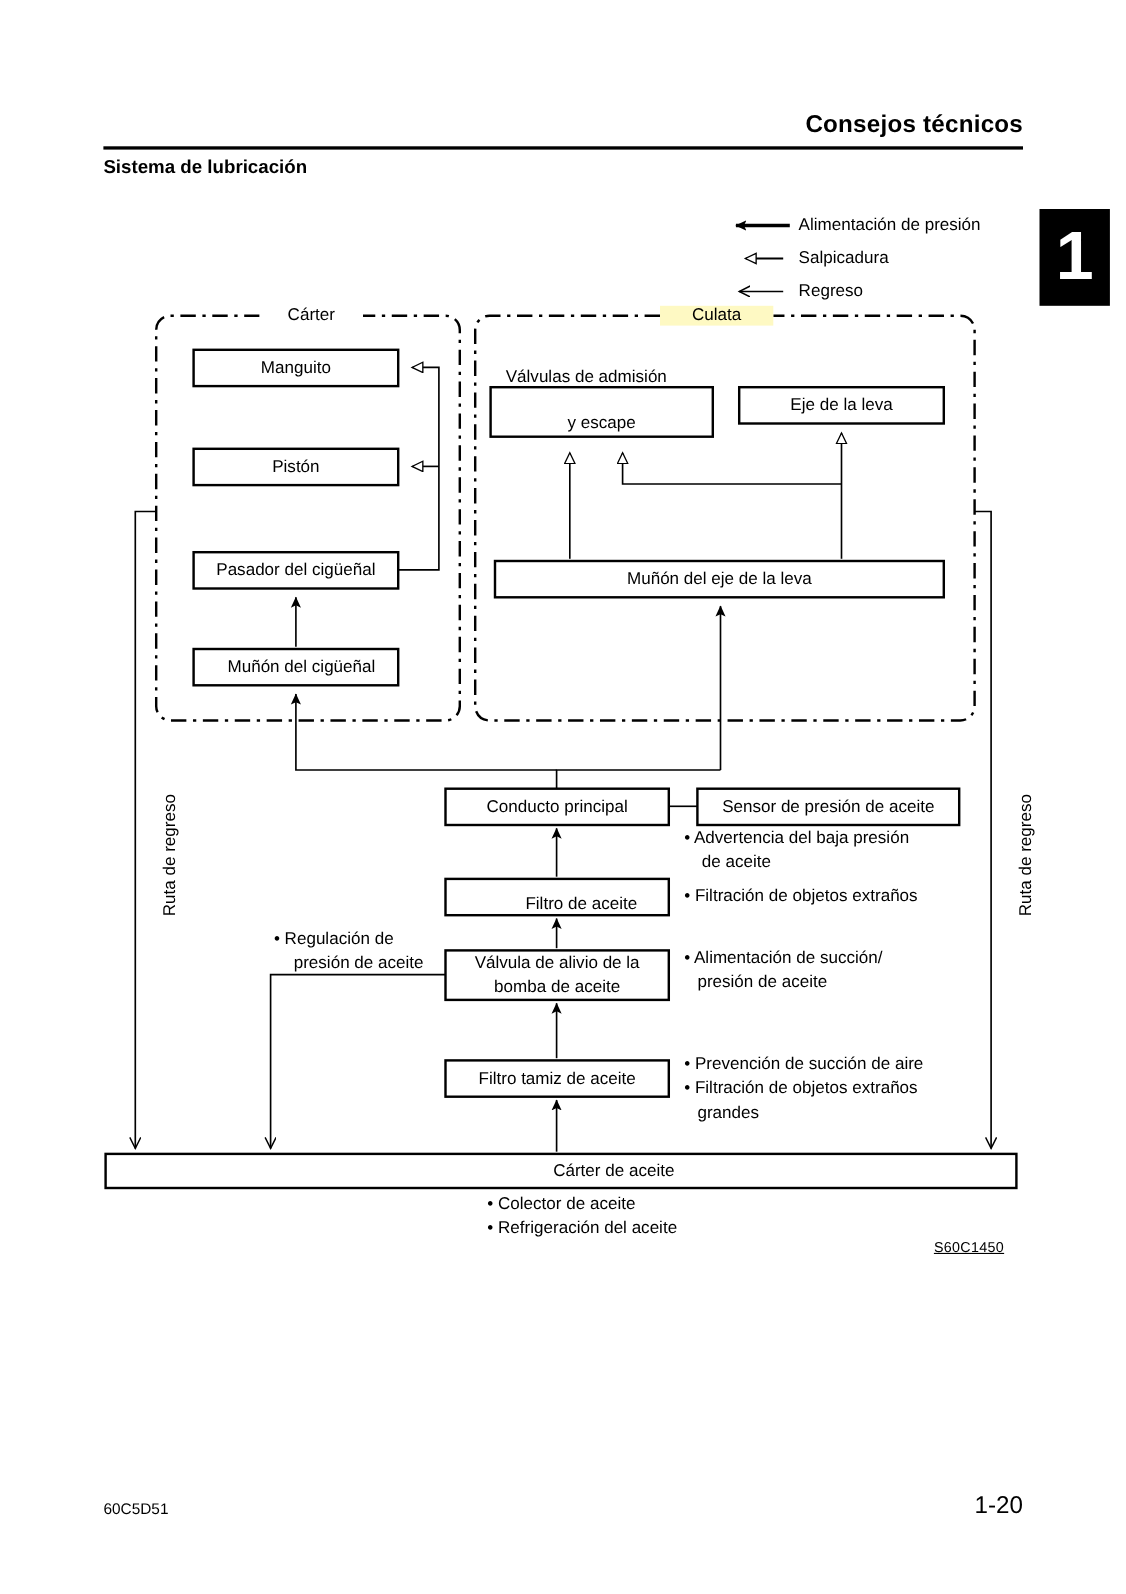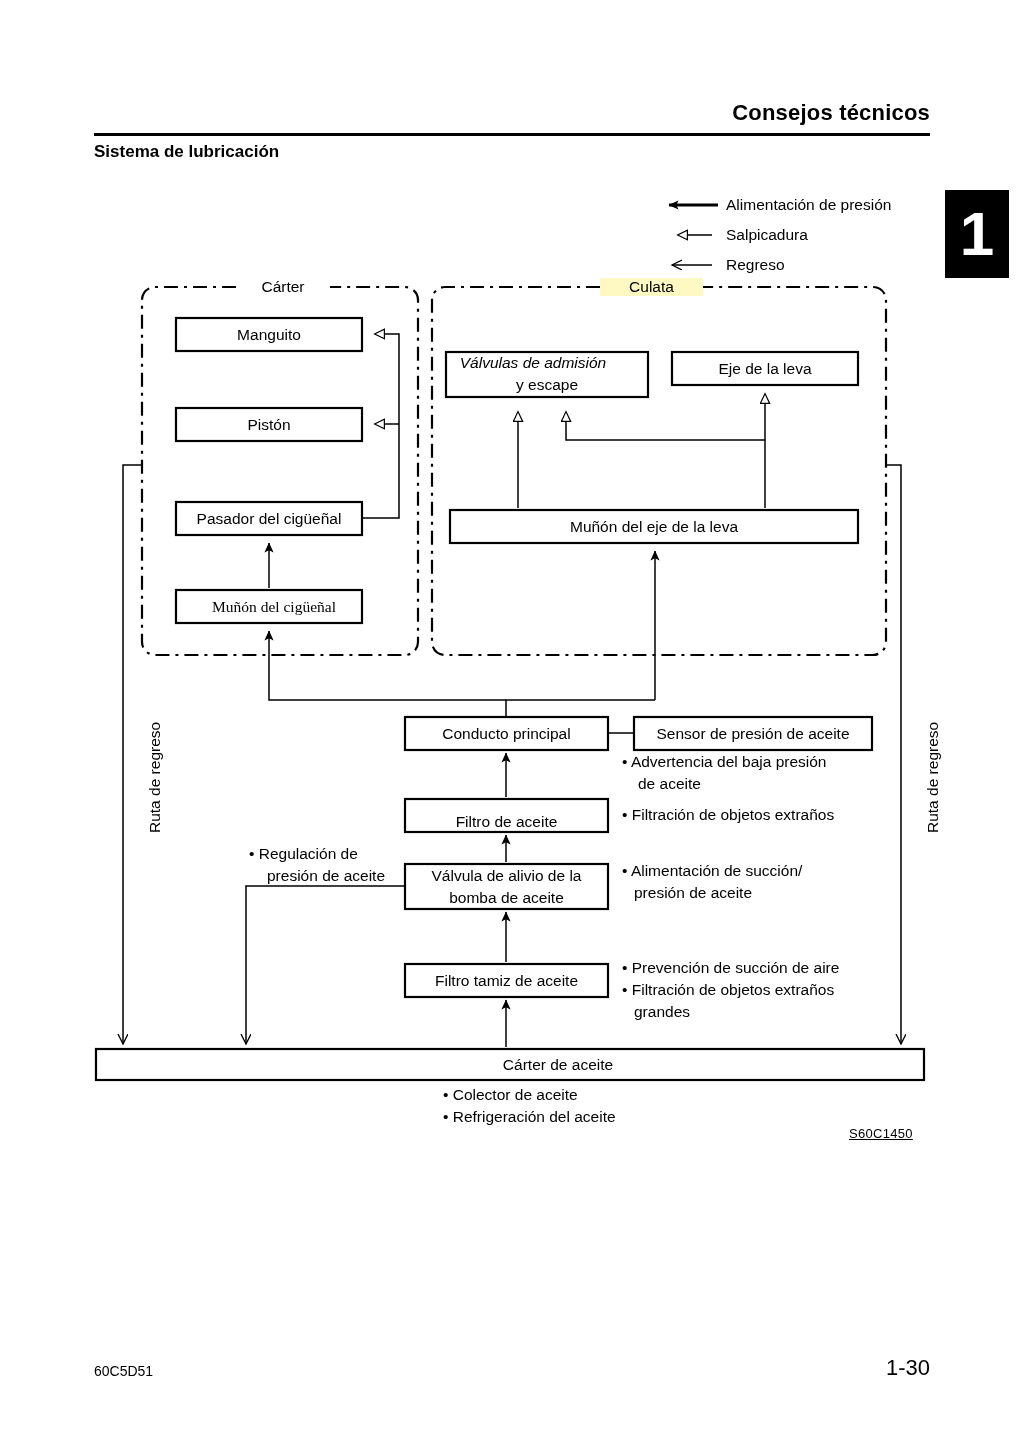--- a/index.html
+++ b/index.html
@@ -157,30 +157,30 @@
   <div class="lbl" style="left:726px;top:196px;">Alimentación de presión</div>
   <div class="lbl" style="left:726px;top:226px;">Salpicadura</div>
   <div class="lbl" style="left:726px;top:256px;">Regreso</div>
 
   <div class="lbl c" style="left:236px;top:278px;width:94px;background:#fff;">Cárter</div>
   <div class="lbl c" style="left:600px;top:278px;width:103px;background:#fef9c3;">Culata</div>
 
   <div class="boxtext" style="left:176px;top:318px;width:186px;height:33px;">Manguito</div>
   <div class="boxtext" style="left:176px;top:408px;width:186px;height:33px;">Pistón</div>
   <div class="boxtext" style="left:176px;top:502px;width:186px;height:33px;">Pasador del cigüeñal</div>
-  <div class="boxtext" style="left:176px;top:590px;width:196px;height:33px;font-family:Liberation Serif, serif;">Muñón del cigüeñal</div>
-
-  <div class="boxtext" style="left:446px;top:352px;width:174px;height:22px;font-style:italic;">Válvulas de admisión</div>
+  <div class="boxtext" style="left:176px;top:590px;width:196px;height:33px;">Muñón del cigüeñal</div>
+
+  <div class="boxtext" style="left:446px;top:332px;width:174px;height:22px;">Válvulas de admisión</div>
   <div class="boxtext" style="left:446px;top:374px;width:202px;height:21px;">y escape</div>
   <div class="boxtext" style="left:672px;top:352px;width:186px;height:33px;">Eje de la leva</div>
   <div class="boxtext" style="left:450px;top:510px;width:408px;height:33px;">Muñón del eje de la leva</div>
 
   <div class="boxtext" style="left:634px;top:717px;width:238px;height:33px;">Sensor de presión de aceite</div>
   <div class="boxtext" style="left:405px;top:717px;width:203px;height:33px;">Conducto principal</div>
-  <div class="boxtext" style="left:405px;top:799px;width:203px;height:45px;">Filtro de aceite</div>
+  <div class="boxtext" style="left:427px;top:799px;width:203px;height:45px;">Filtro de aceite</div>
   <div class="boxtext" style="left:405px;top:864px;width:203px;height:23px;">Válvula de alivio de la</div>
   <div class="boxtext" style="left:405px;top:887px;width:203px;height:22px;">bomba de aceite</div>
   <div class="boxtext" style="left:405px;top:964px;width:203px;height:33px;">Filtro tamiz de aceite</div>
   <div class="boxtext" style="left:96px;top:1049px;width:828px;height:31px;padding-left:48px;">Cárter de aceite</div>
 
   <div class="bullets" style="left:622px;top:751px;">
     <div>• Advertencia del baja presión</div>
     <div style="padding-left:16px;">de aceite</div>
   </div>
 
@@ -208,15 +208,15 @@
     <div>• Colector de aceite</div>
     <div>• Refrigeración del aceite</div>
   </div>
 
   <div class="vlabel" style="left:146px;top:833px;">Ruta de regreso</div>
   <div class="vlabel" style="left:924px;top:833px;">Ruta de regreso</div>
 
   <div class="figcode" style="left:849px;top:1126px;text-decoration:underline;">S60C1450</div>
 
   <div class="ftr-left">60C5D51</div>
-  <div class="ftr-right">1-30</div>
+  <div class="ftr-right">1-20</div>
 
 </div>
 
 </body></html>

